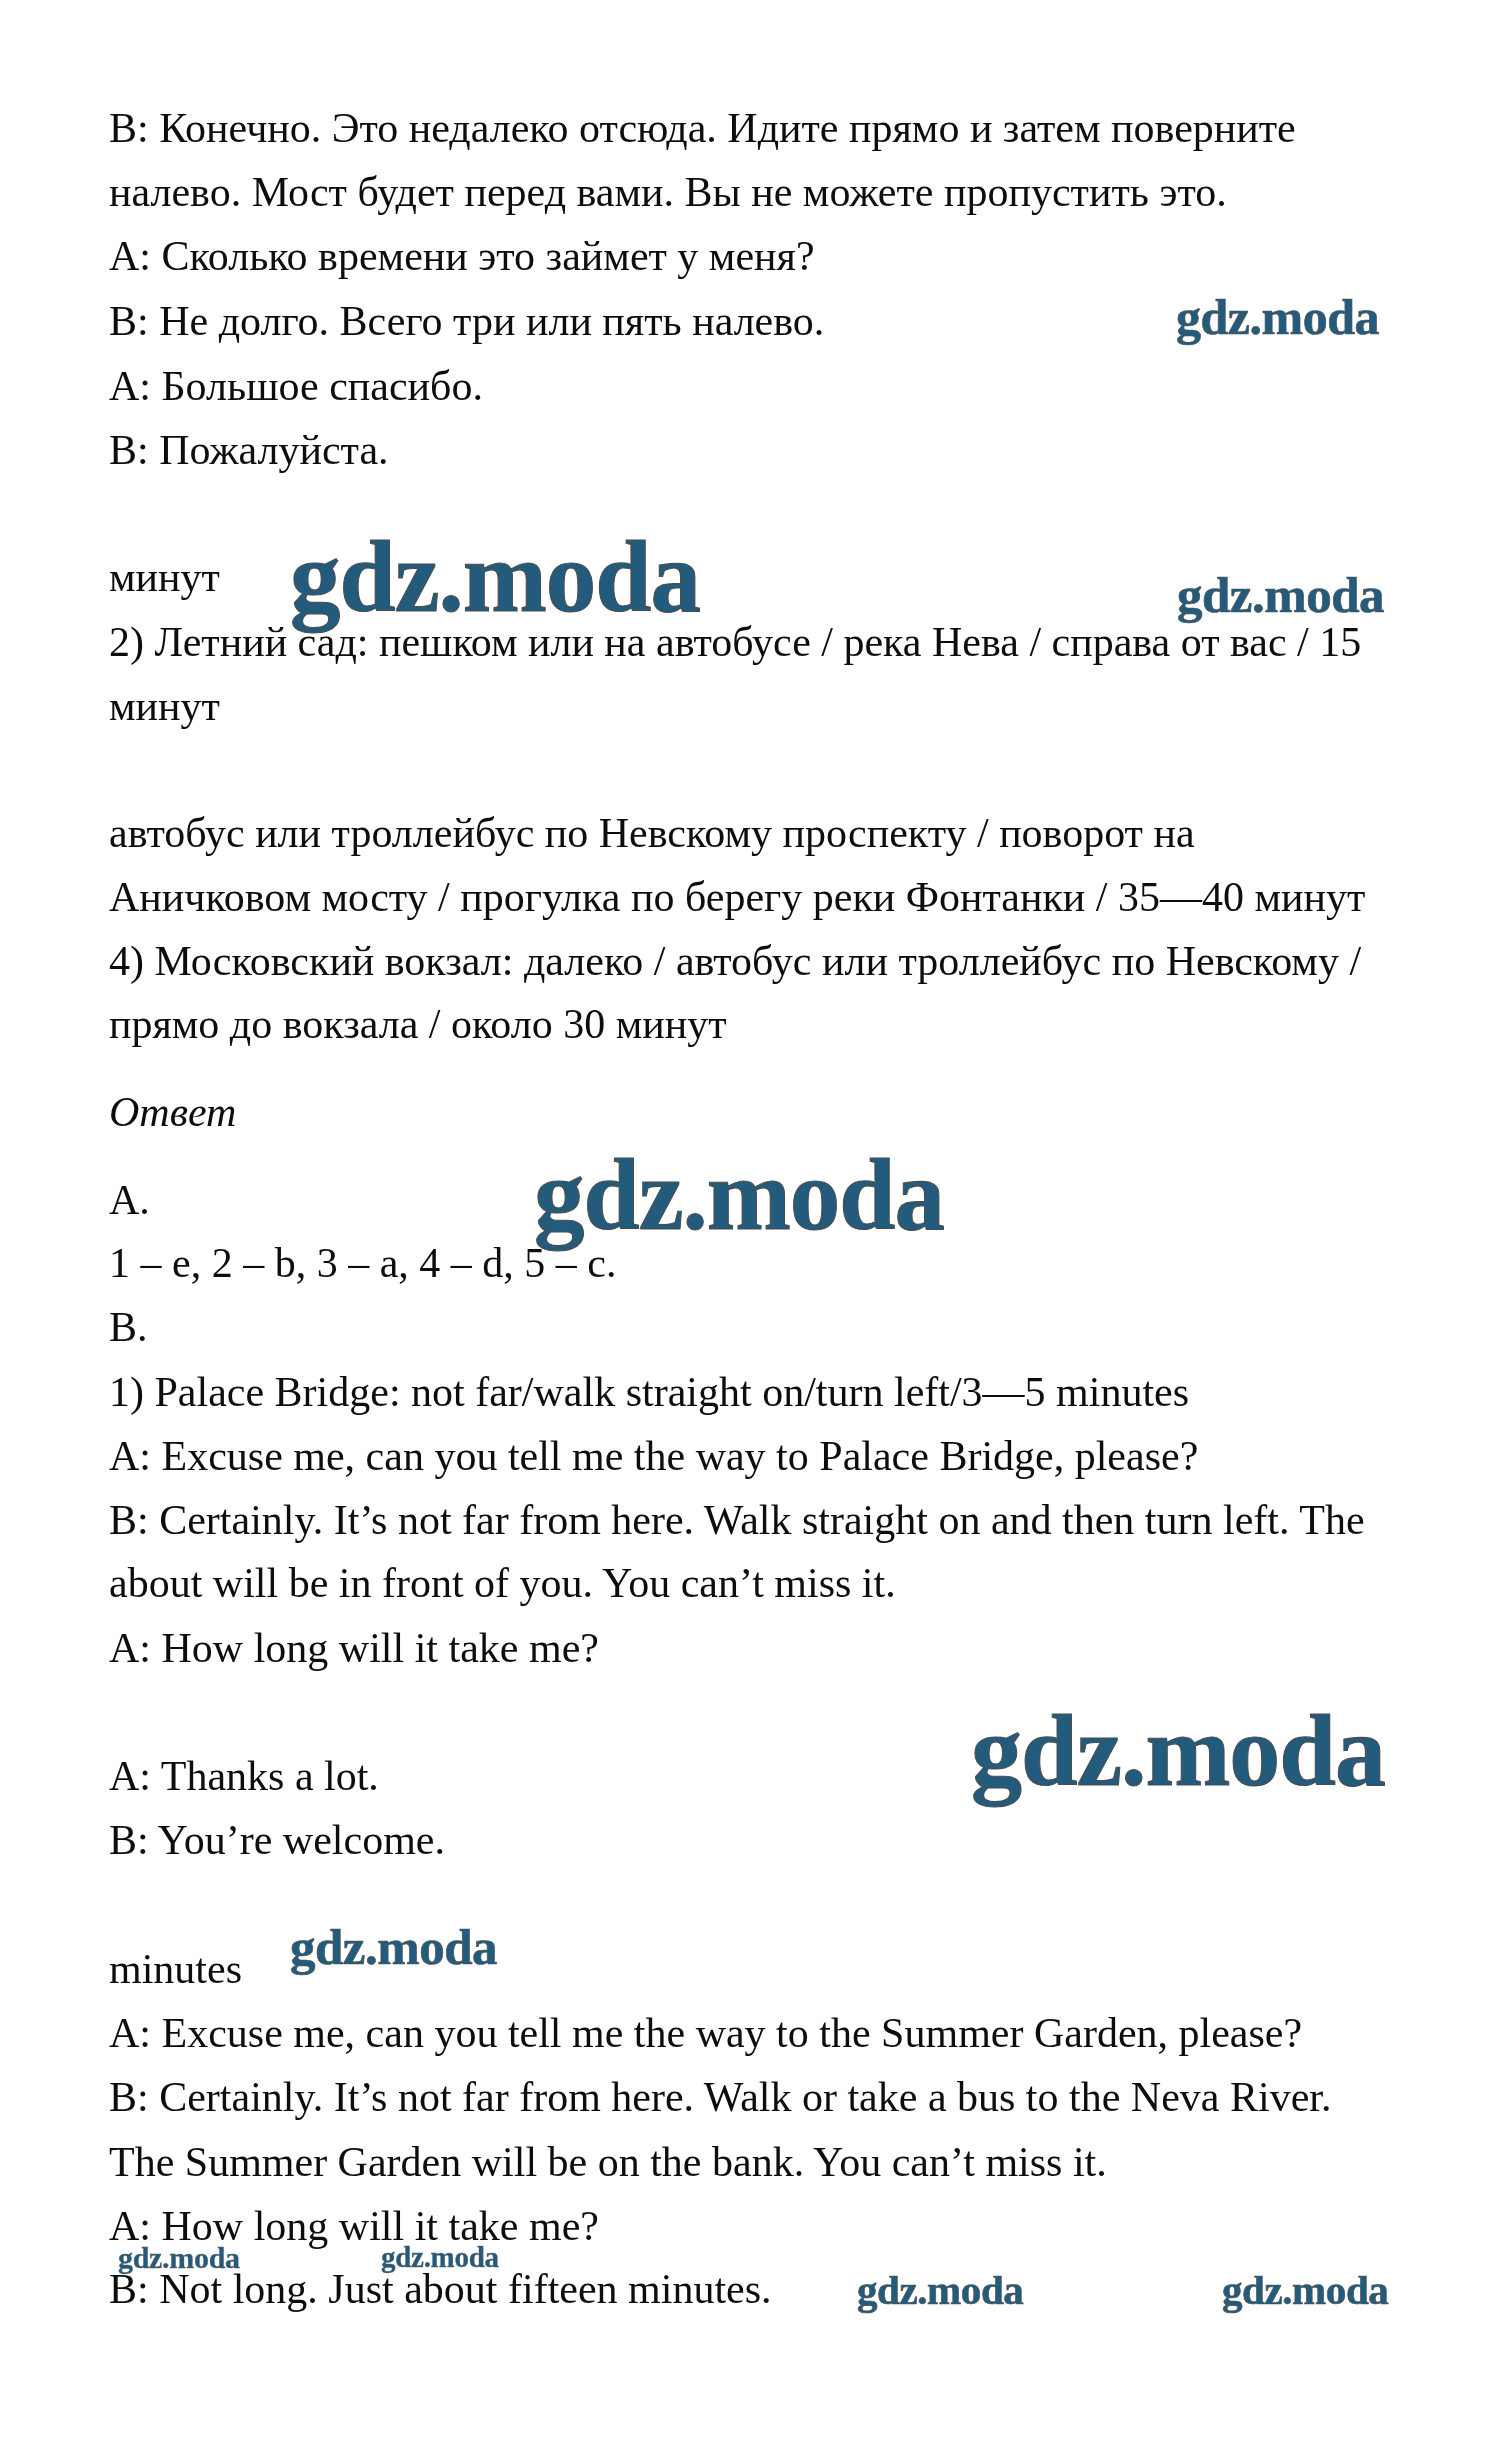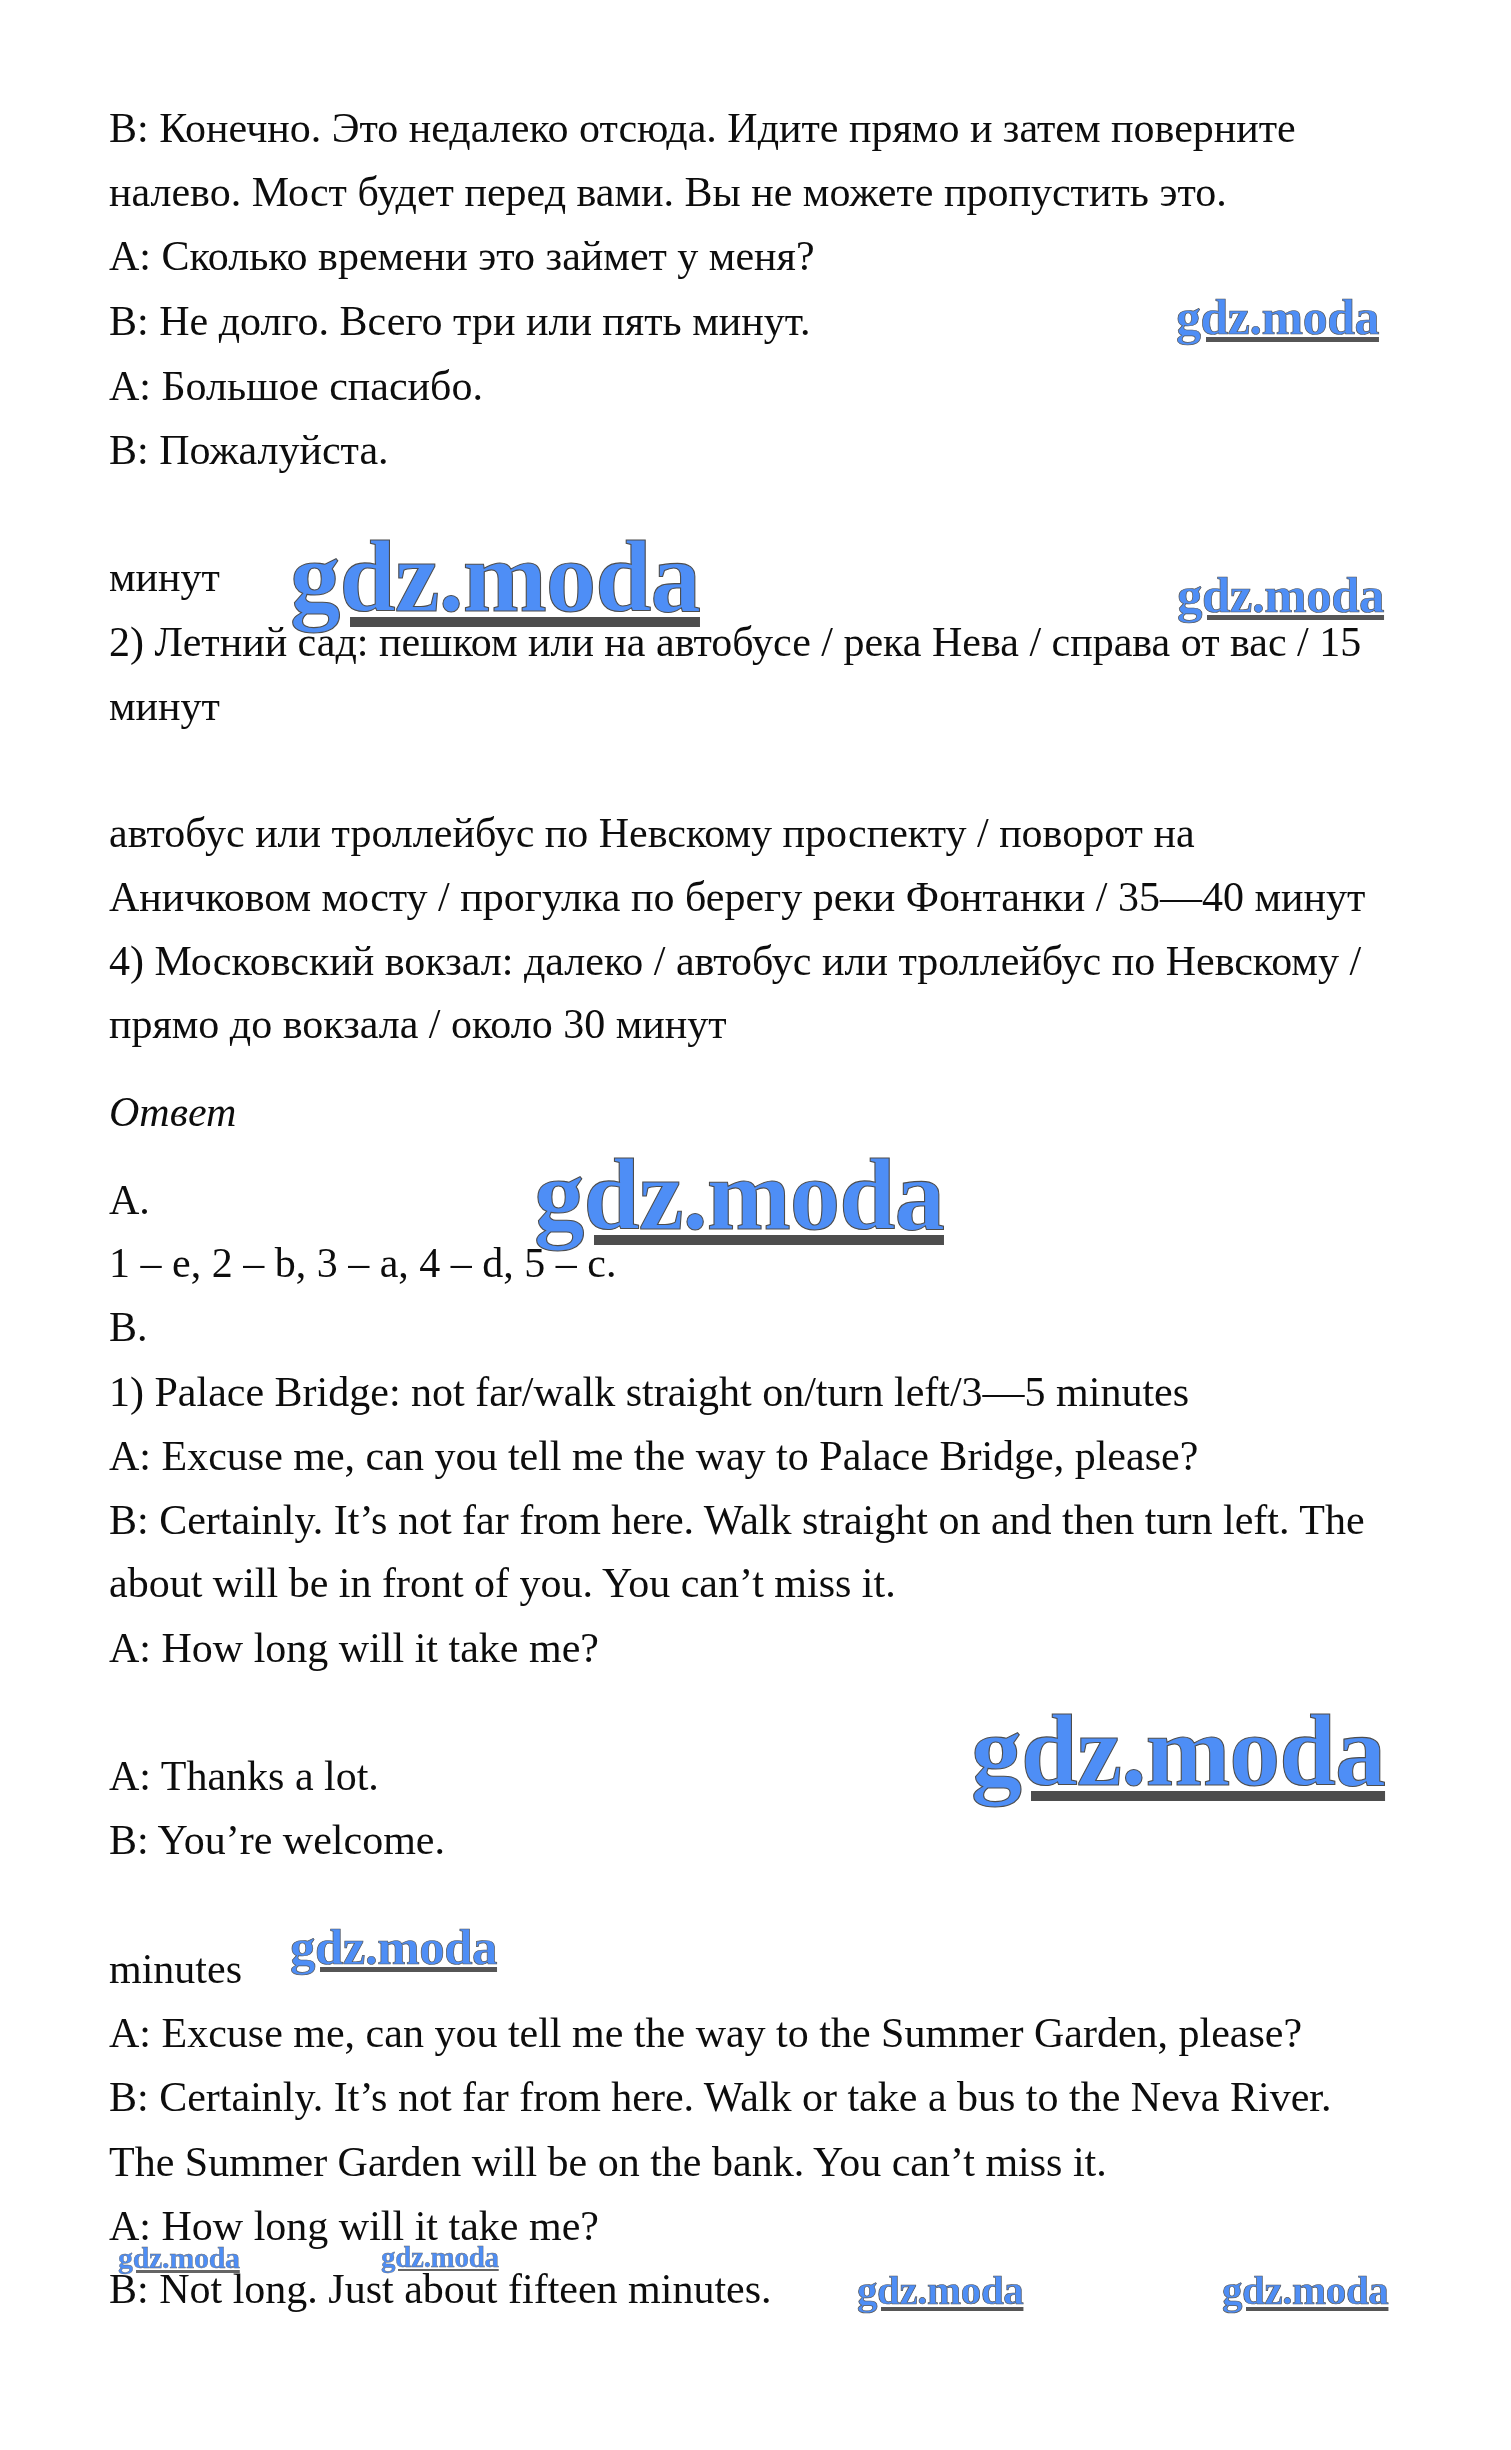--- a/index.html
+++ b/index.html
@@ -14,39 +14,38 @@
     line-height: 65px;
     color: #0d0d0d;
   }
   .line.italic { font-style: italic; }
   .wm {
     position: absolute;
     white-space: nowrap;
     font-family: "Liberation Serif", "DejaVu Serif", serif;
     font-weight: bold;
     line-height: 1;
-    color: #3b82f6;
+    color: #0c4a6e;
     -webkit-text-stroke: 1.1px #3a3a3a;
     letter-spacing: -0.01em;
     opacity: 0.9;
     pointer-events: none;
-    text-decoration: underline;
   }
   .wm.s { -webkit-text-stroke: 0.7px #444; }
   .wm.t { -webkit-text-stroke: 0.4px #555; }
 </style>
 </head>
 <body>
 
 <div class="page">
 
   <div class="line" style="top:96px">B: Конечно. Это недалеко отсюда. Идите прямо и затем поверните</div>
   <div class="line" style="top:160px">налево. Мост будет перед вами. Вы не можете пропустить это.</div>
   <div class="line" style="top:224px">A: Сколько времени это займет у меня?</div>
-  <div class="line" style="top:289px">B: Не долго. Всего три или пять минут.</div>
+  <div class="line" style="top:289px">B: Не долго. Всего три или пять налево.</div>
   <div class="line" style="top:354px">A: Большое спасибо.</div>
   <div class="line" style="top:418px">B: Пожалуйста.</div>
 
   <div class="line" style="top:545px">минут</div>
   <div class="line" style="top:610px">2) Летний сад: пешком или на автобусе / река Нева / справа от вас / 15</div>
   <div class="line" style="top:674px">минут</div>
   <div class="line" style="top:801px">автобус или троллейбус по Невскому проспекту / поворот на</div>
   <div class="line" style="top:865px">Аничковом мосту / прогулка по берегу реки Фонтанки / 35—40 минут</div>
   <div class="line" style="top:929px">4) Московский вокзал: далеко / автобус или троллейбус по Невскому /</div>
   <div class="line" style="top:992px">прямо до вокзала / около 30 минут</div>

